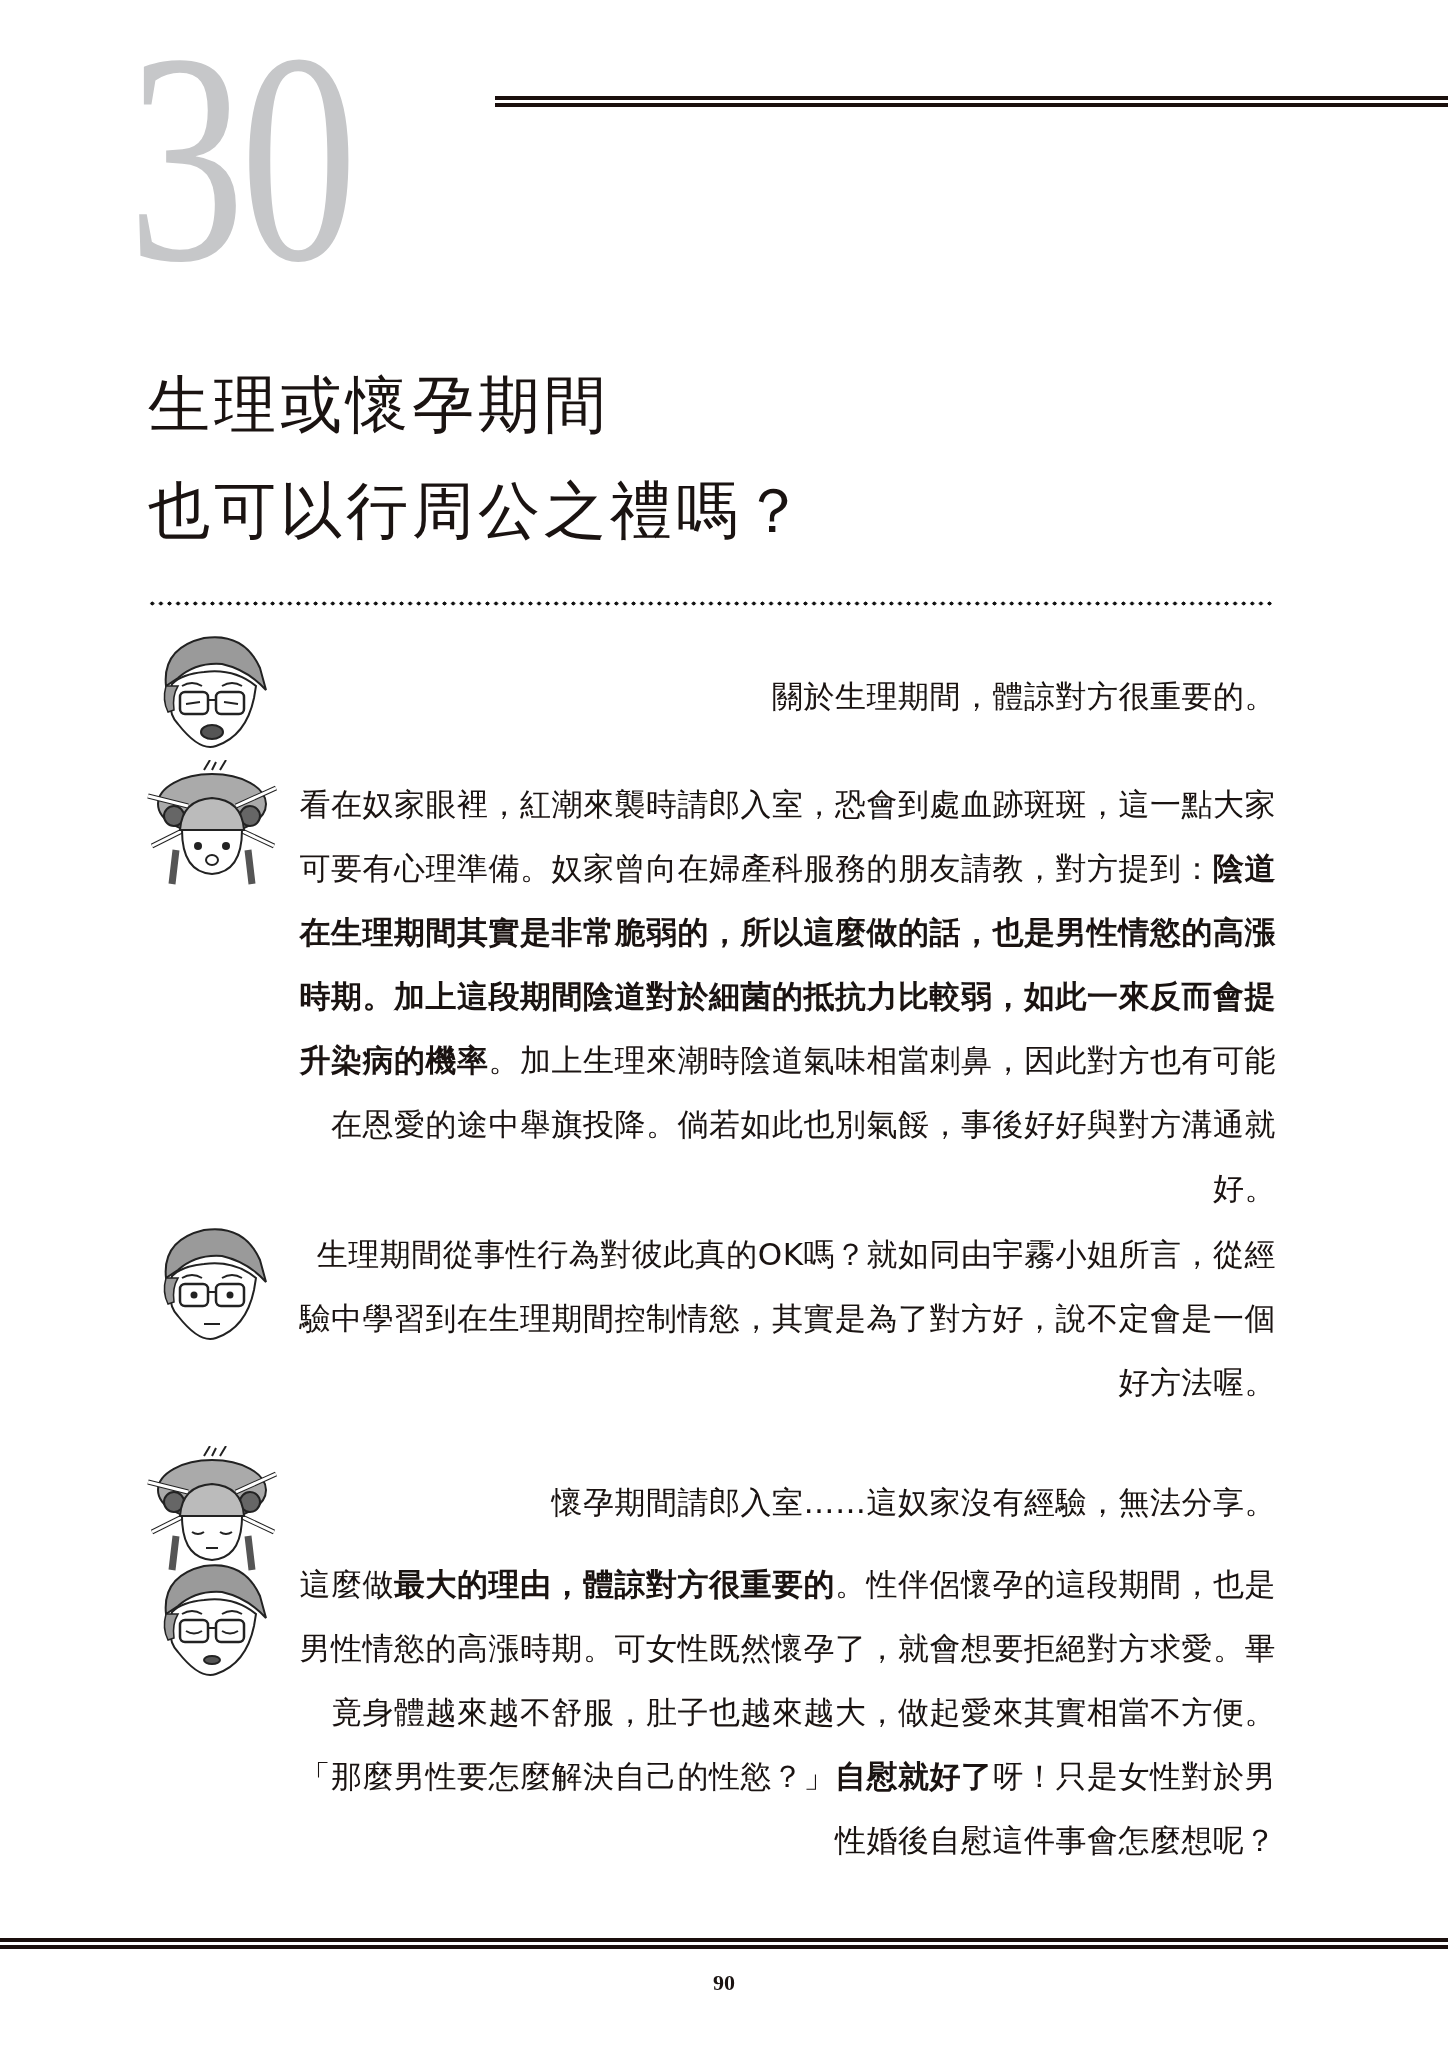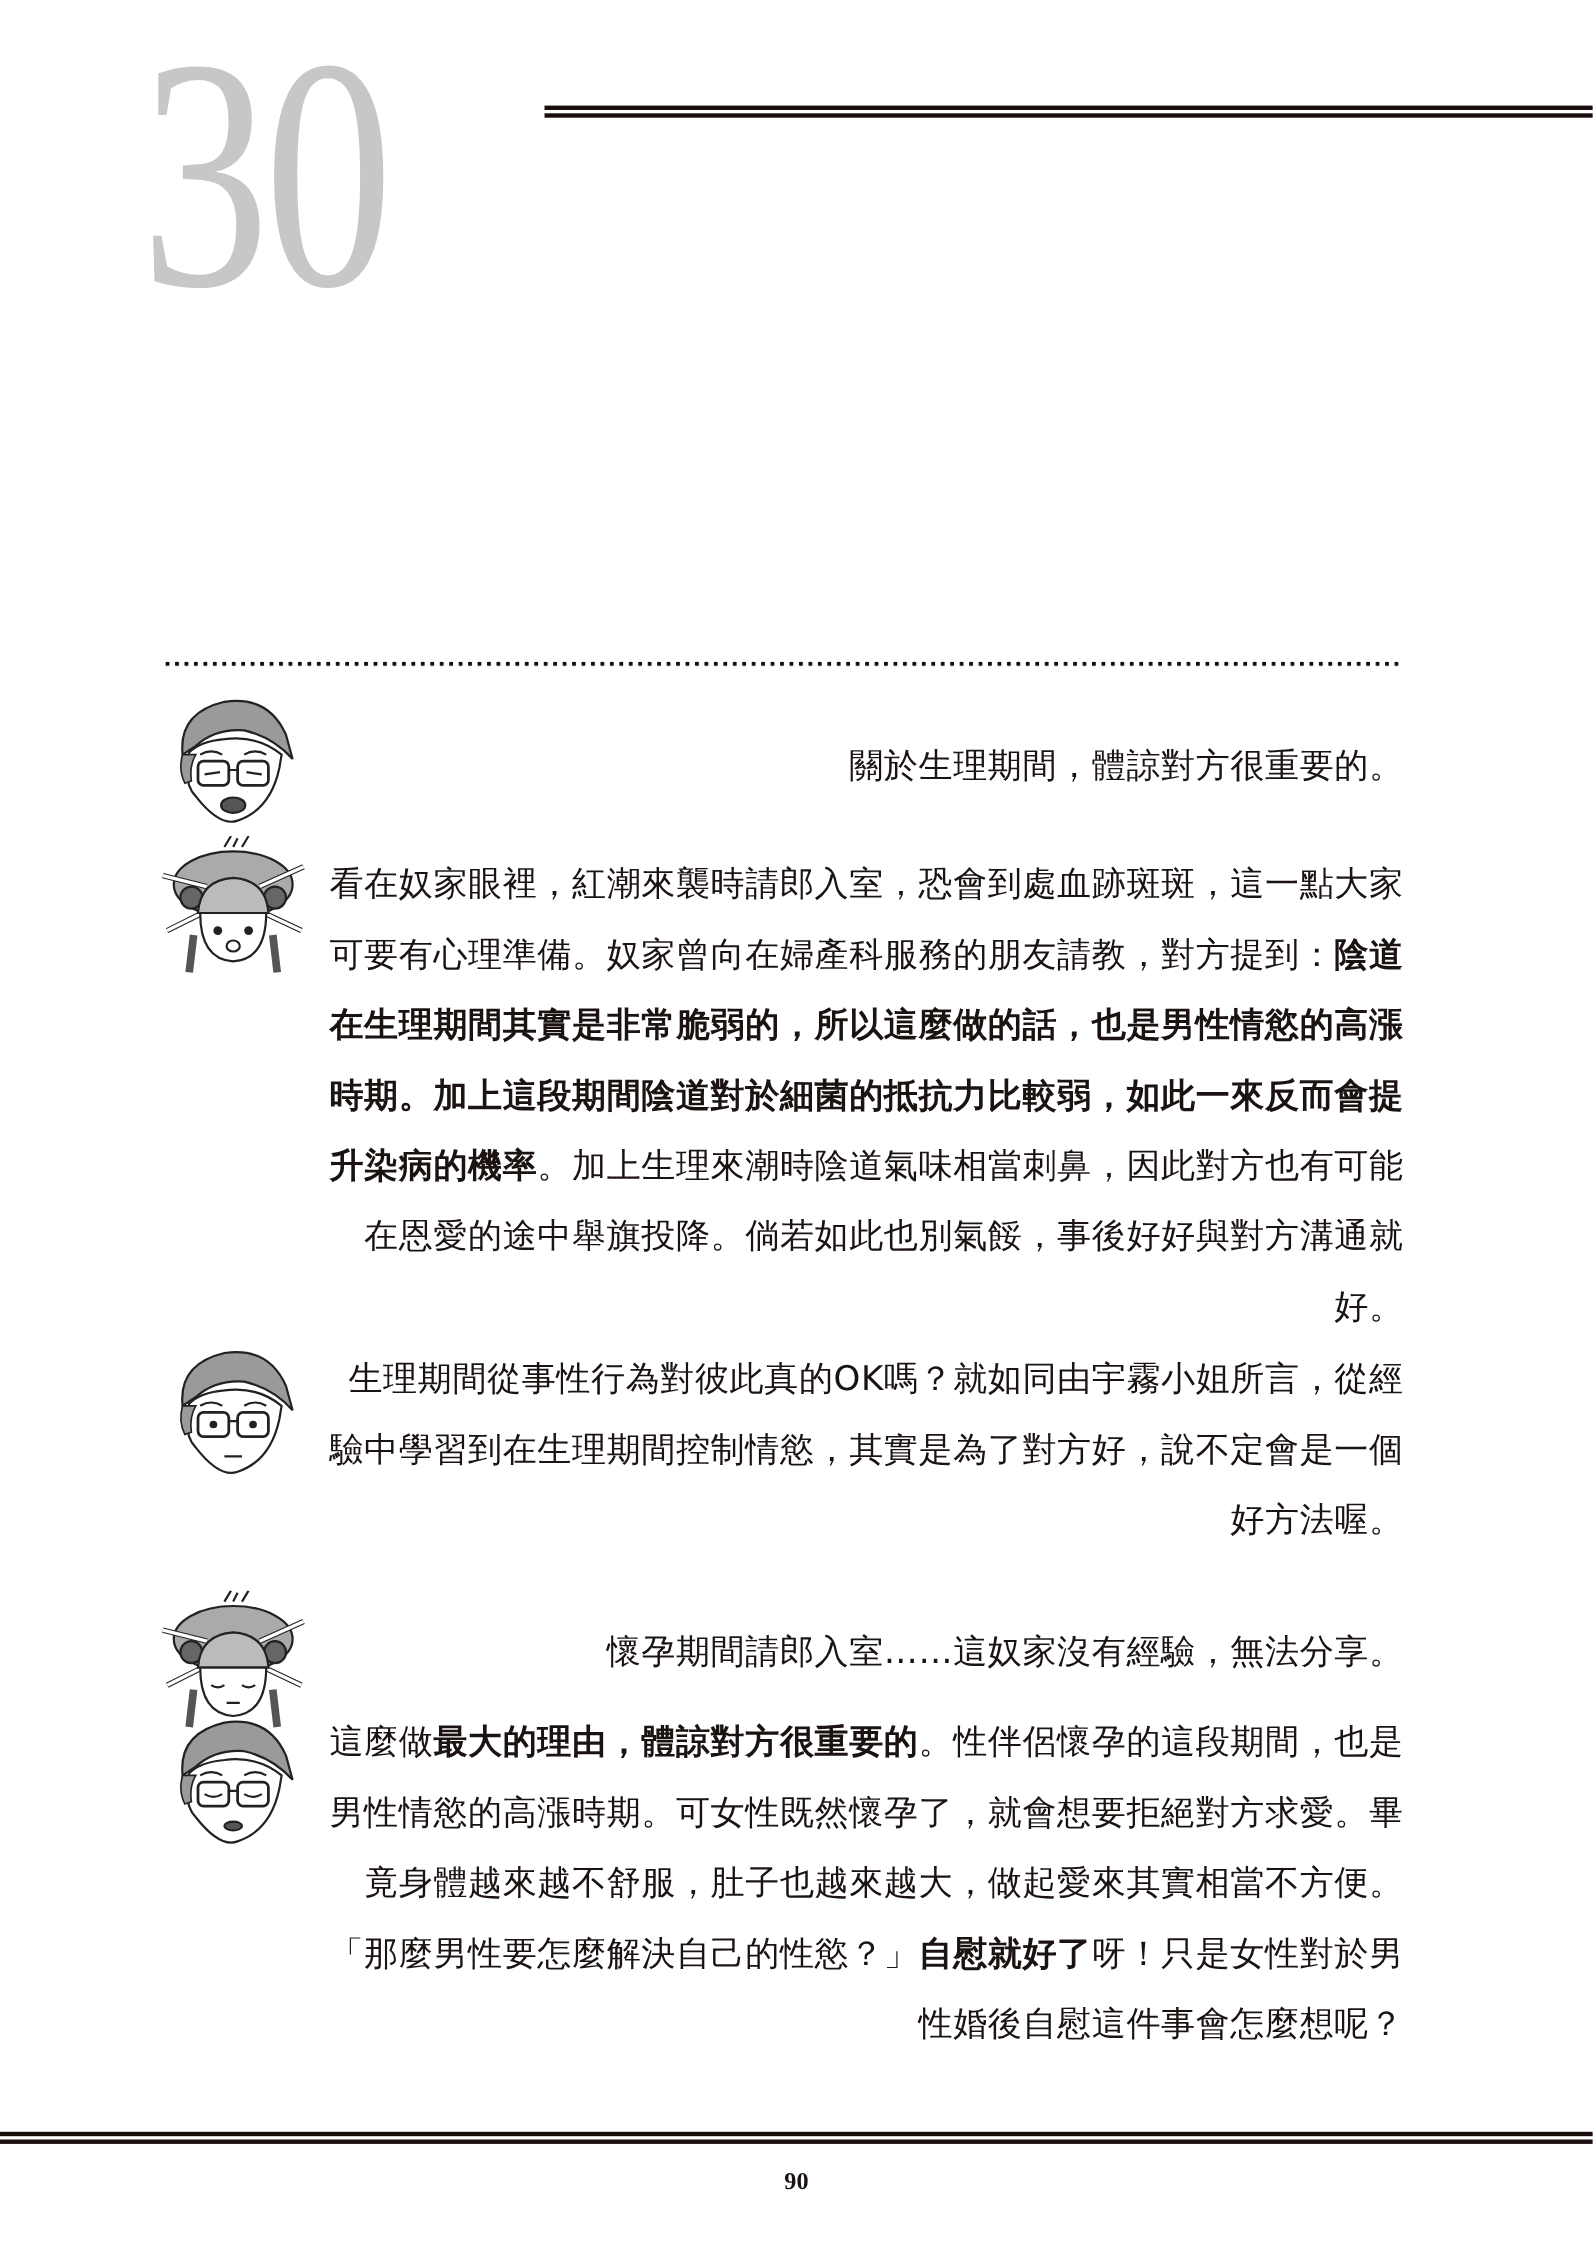--- a/index.html
+++ b/index.html
@@ -114,20 +114,22 @@
       color: #1a1311;
     }
   </style>
 </head>
 <body>
 
 <div class="chapter-number">30</div>
 <div class="header-rule double-rule"></div>
 
 <h1 class="title">
+  <span>生理或懷孕期間</span>
+  <span>也可以行周公之禮嗎？</span>
 </h1>
 
 <div class="dotted-rule"></div>
 
 <div class="dialogue" style="top:628px;">
   <svg class="avatar" viewBox="0 0 130 130" style="top:0;">
     <path d="M18 58 Q14 20 56 10 Q96 4 112 40 L118 62 Q100 42 74 36 Q48 34 30 50 Z" fill="#9a9a9a" stroke="#222" stroke-width="2"></path>
     <path d="M24 56 Q18 84 30 96 Q52 124 68 118 Q98 108 106 70 L108 58 Q86 40 56 44 Q34 46 24 56 Z" fill="#fff" stroke="#222" stroke-width="2"></path>
     <path d="M18 58 Q14 72 20 84 L26 82 Q24 68 30 58 Z" fill="#9a9a9a" stroke="#222" stroke-width="1.5"></path>
     <path d="M34 58 Q44 52 54 58" fill="none" stroke="#222" stroke-width="2"></path>

